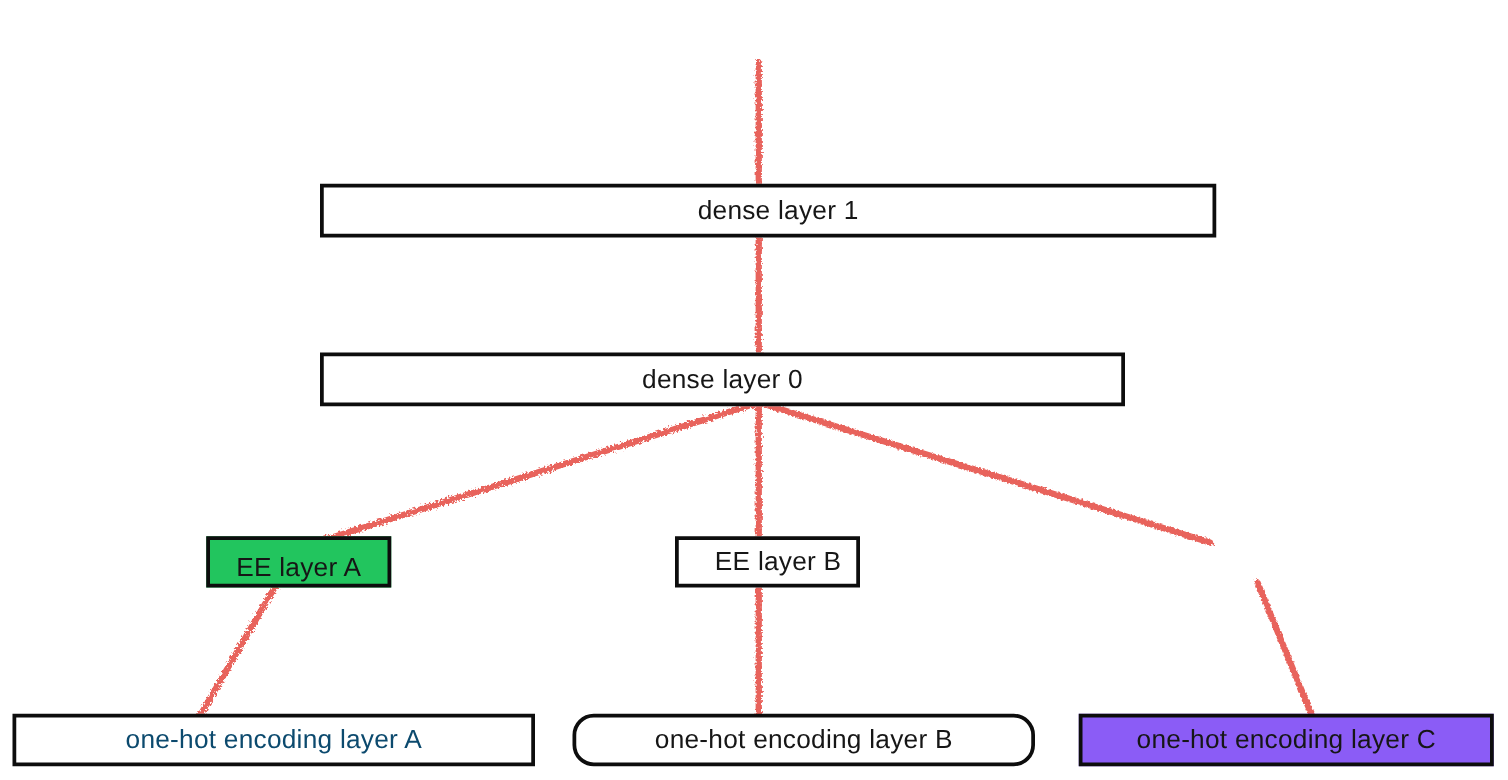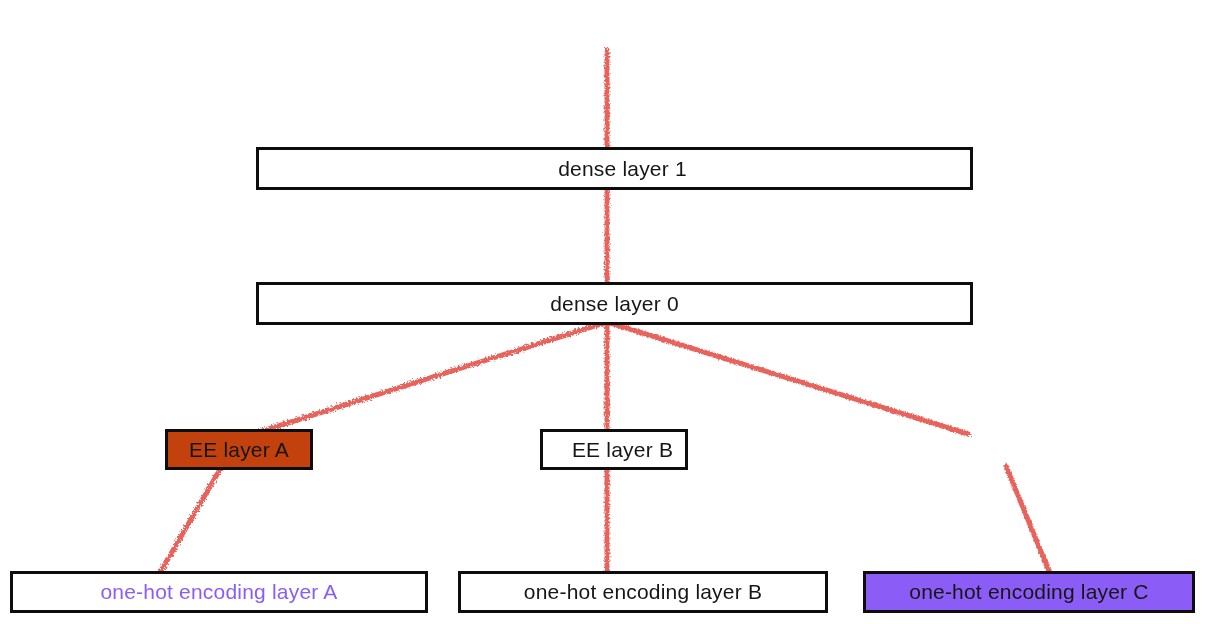--- a/index.html
+++ b/index.html
@@ -31,26 +31,26 @@
     align-items: center;
     justify-content: center;
     font-size: 21px;
     color: #161616;
     letter-spacing: 0.2px;
     white-space: nowrap;
   }
   
   #node-output  { left: 542px; top: 11px;  width: 148px; height: 43px; }
   #node-dense1  { left: 256px; top: 147px; width: 717px; height: 43px; }
-  #node-dense0  { left: 256px; top: 282px; width: 717px; height: 43px; }
+  #node-dense0  { left: 256px; top: 282px; width: 644px; height: 43px; }
   #node-eeA     { left: 165px; top: 429px; width: 148px; height: 41px; }
   #node-eeB     { left: 540px; top: 429px; width: 148px; height: 41px; }
   #node-eeC     { left: 918px; top: 429px; width: 149px; height: 41px; }
   #node-onehotA { left: 10px;  top: 571px; width: 418px; height: 42px; }
-  #node-onehotB { left: 458px; top: 571px; width: 370px; height: 42px; }
+  #node-onehotB { left: 458px; top: 571px; width: 370px; height: 42px; border-radius: 17px; }
   #node-onehotC { left: 863px; top: 571px; width: 332px; height: 42px; }
 </style>
 </head>
 <body>
 
 <div id="canvas" style="background: rgb(255, 255, 255);">
 
   <svg id="edges" width="1206" height="624" viewBox="0 0 1206 624">
     <defs>
       <filter id="crayon" x="-20%" y="-20%" width="140%" height="140%">
@@ -72,30 +72,30 @@
 
 
   <div class="node" id="node-dense1" style="border-color: rgb(13, 13, 13); background: rgb(255, 255, 255); color: rgb(22, 22, 22); padding-left: 16px;">
     <span>dense layer 1</span>
   </div>
 
   <div class="node" id="node-dense0" style="border-color: rgb(13, 13, 13); background: rgb(255, 255, 255); color: rgb(22, 22, 22);">
     <span>dense layer 0</span>
   </div>
 
-  <div class="node" id="node-eeA" style="border-color: rgb(13, 13, 13); background: #c2410c; color: rgb(22, 22, 22);">
+  <div class="node" id="node-eeA" style="border-color: rgb(13, 13, 13); background: #22c55e; color: rgb(22, 22, 22); align-items: flex-end;">
     <span>EE layer A</span>
   </div>
 
   <div class="node" id="node-eeB" style="border-color: rgb(13, 13, 13); background: rgb(255, 255, 255); color: rgb(22, 22, 22); padding-left: 17px;">
     <span>EE layer B</span>
   </div>
 
 
-  <div class="node" id="node-onehotA" style="border-color: rgb(13, 13, 13); background: rgb(255, 255, 255); color: #8b5cf6;">
+  <div class="node" id="node-onehotA" style="border-color: rgb(13, 13, 13); background: rgb(255, 255, 255); color: #0c4a6e;">
     <span>one-hot encoding layer A</span>
   </div>
 
   <div class="node" id="node-onehotB" style="border-color: rgb(13, 13, 13); background: rgb(255, 255, 255); color: rgb(22, 22, 22);">
     <span>one-hot encoding layer B</span>
   </div>
 
   <div class="node" id="node-onehotC" style="border-color: rgb(13, 13, 13); background: #8b5cf6; color: rgb(22, 22, 22);">
     <span>one-hot encoding layer C</span>
   </div>

